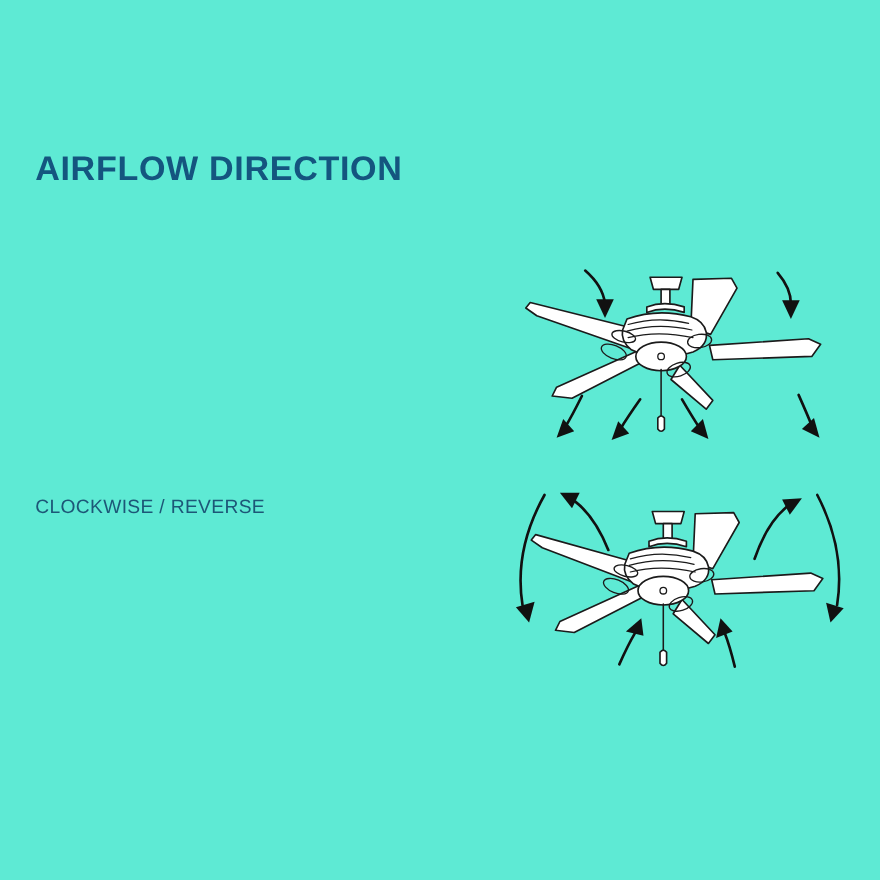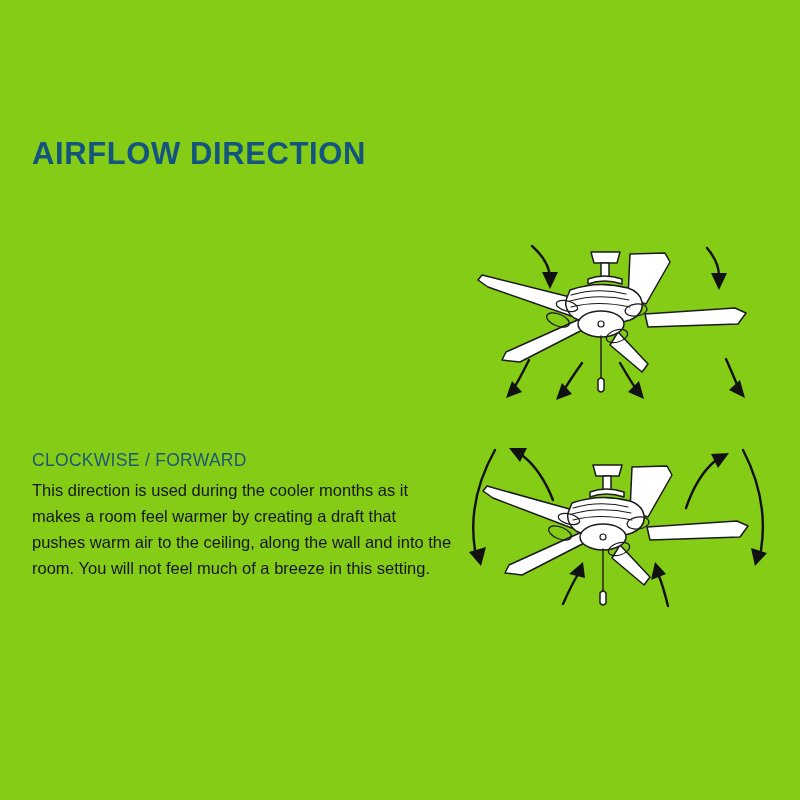--- a/index.html
+++ b/index.html
@@ -12,21 +12,21 @@
     width: 800px;
     height: 800px;
     overflow: hidden;
     font-family: "Liberation Sans", sans-serif;
     -webkit-font-smoothing: antialiased;
   }
   .page {
     position: relative;
     width: 800px;
     height: 800px;
-    background: #84cc16;
+    background: #5eead4;
   }
 
   
   .page-title {
     position: absolute;
     left: 32px;
     top: 138px;
     font-size: 31px;
     font-weight: 700;
     letter-spacing: 0.6px;
@@ -171,22 +171,21 @@
         <path class="arrow-path" d="M150 131 Q160 148 166 157"></path>
         <path class="arrow-head" d="M174 167 L158 160 L169 149 Z"></path>
 
         <path class="arrow-path" d="M256 127 Q264 145 268 155"></path>
         <path class="arrow-head" d="M275 166 L259 158 L270 148 Z"></path>
       </g>
     </svg>
   </div>
 
   <div class="text-col" id="section-2">
-    <p class="section-heading">CLOCKWISE / FORWARD</p>
-    <p class="section-body">This direction is used during the cooler months as it makes a room feel warmer by creating a draft that pushes warm air to the ceiling, along the wall and into the room. You will not feel much of a breeze in this setting.</p>
+    <p class="section-heading">CLOCKWISE / REVERSE</p>
   </div>
 
   <div class="fan-panel" id="fan-panel-reverse">
     <svg viewBox="0 0 310 200" xmlns="http://www.w3.org/2000/svg">
 
       <g>
         <path class="body-part" d="M128 37 L157 37 L154 48 L131 48 Z"></path>
         <rect class="body-part" x="138" y="48" width="8" height="16"></rect>
         <path class="body-part" d="M125 64 Q141 58 159 64 L159 69 Q141 63 125 69 Z"></path>
       </g>

